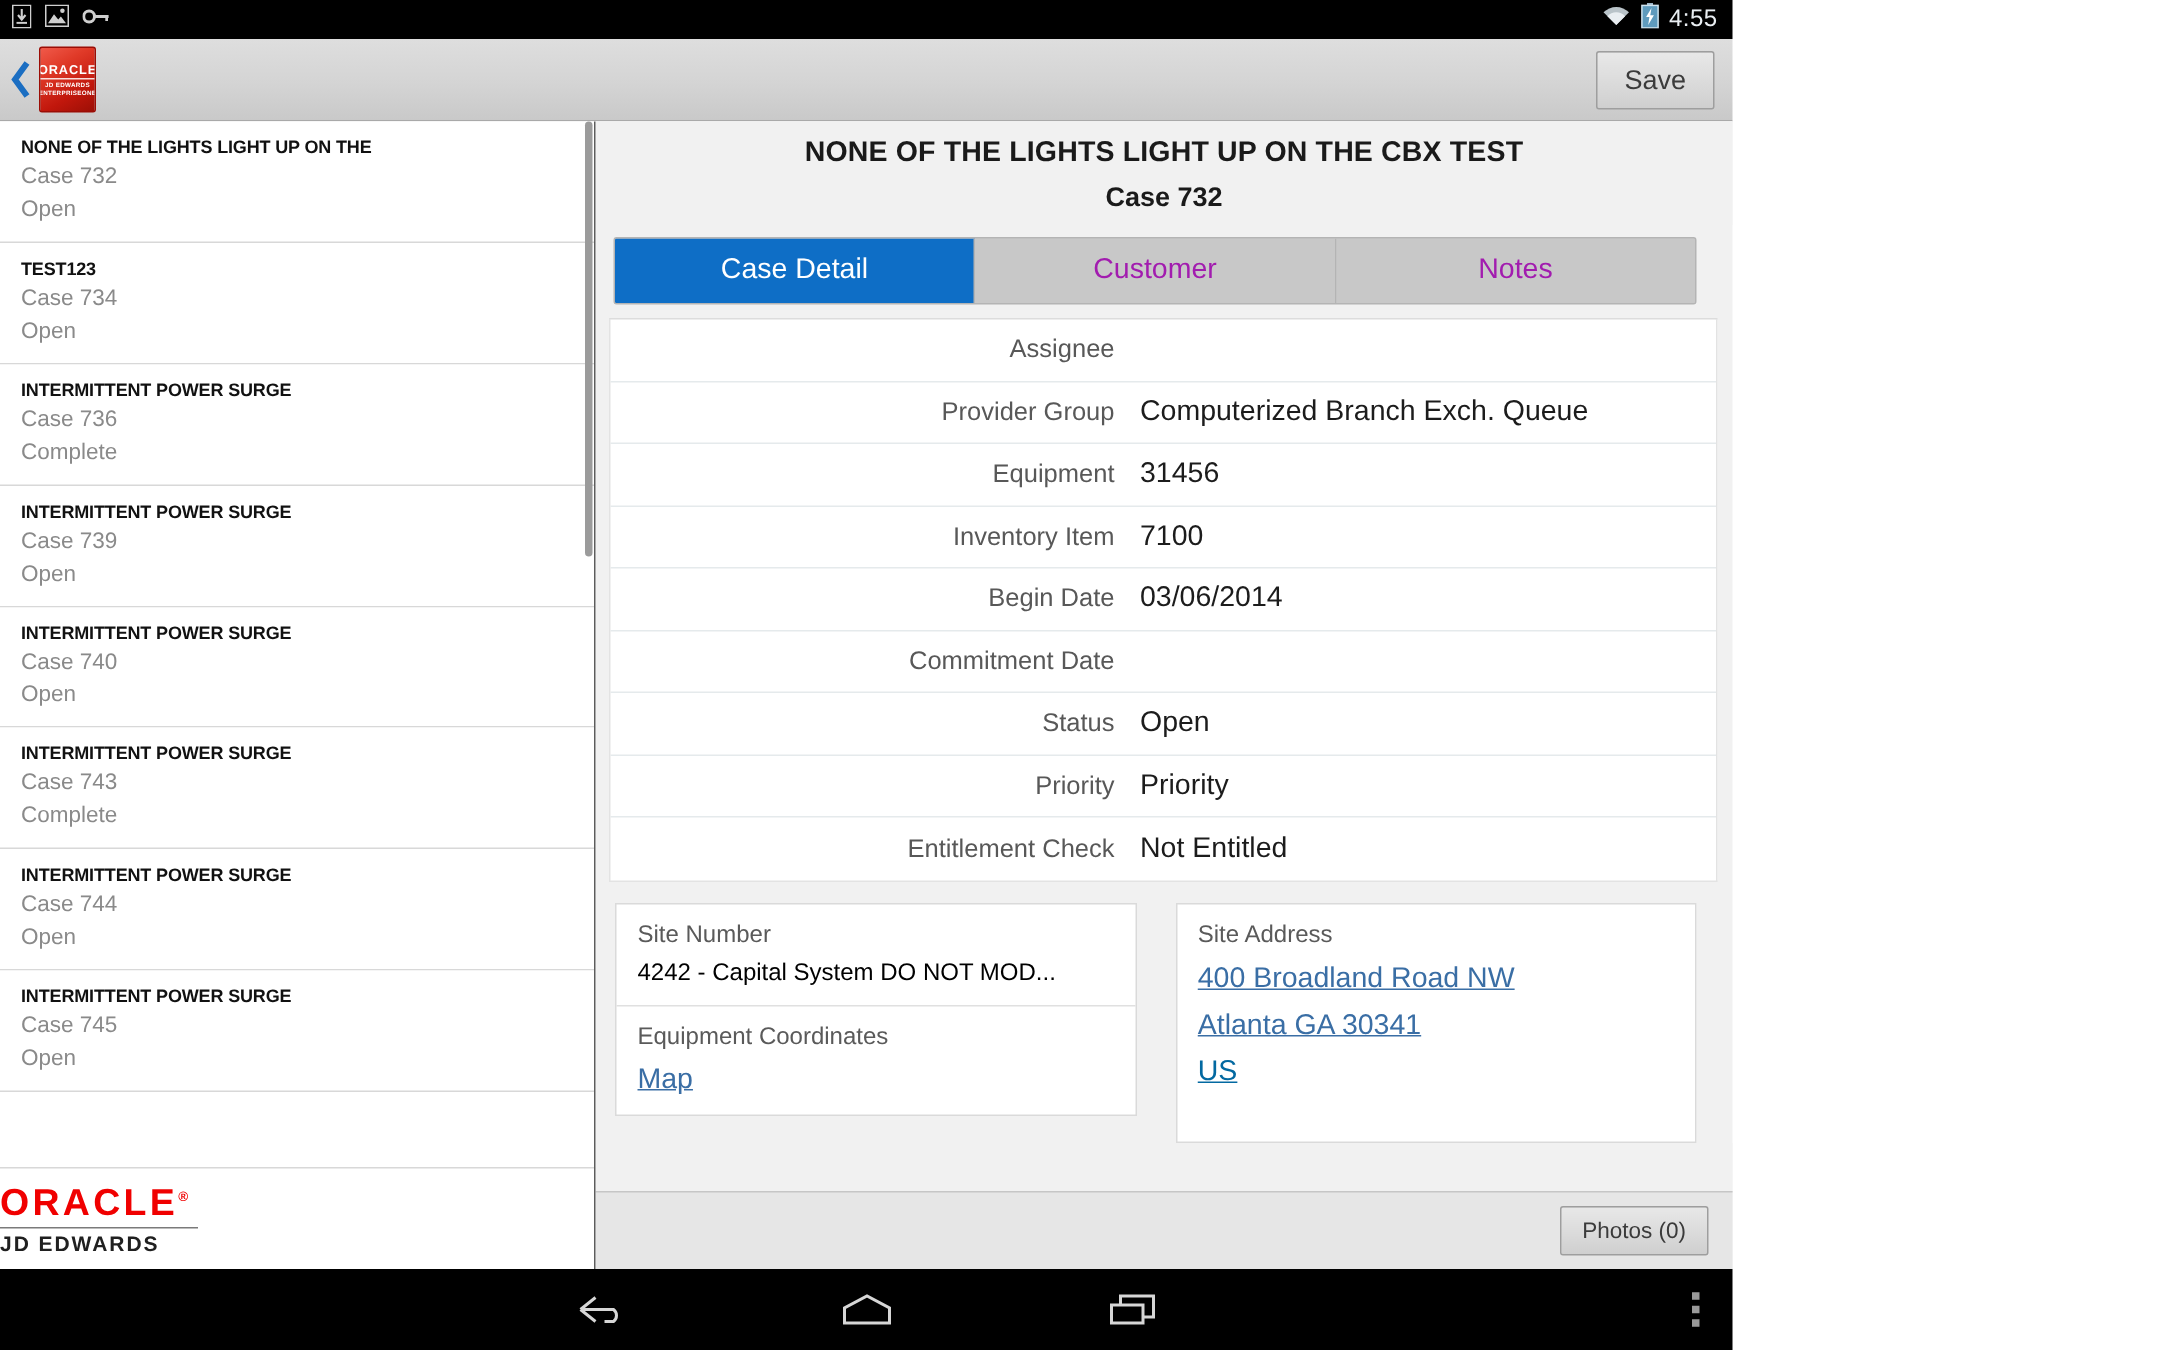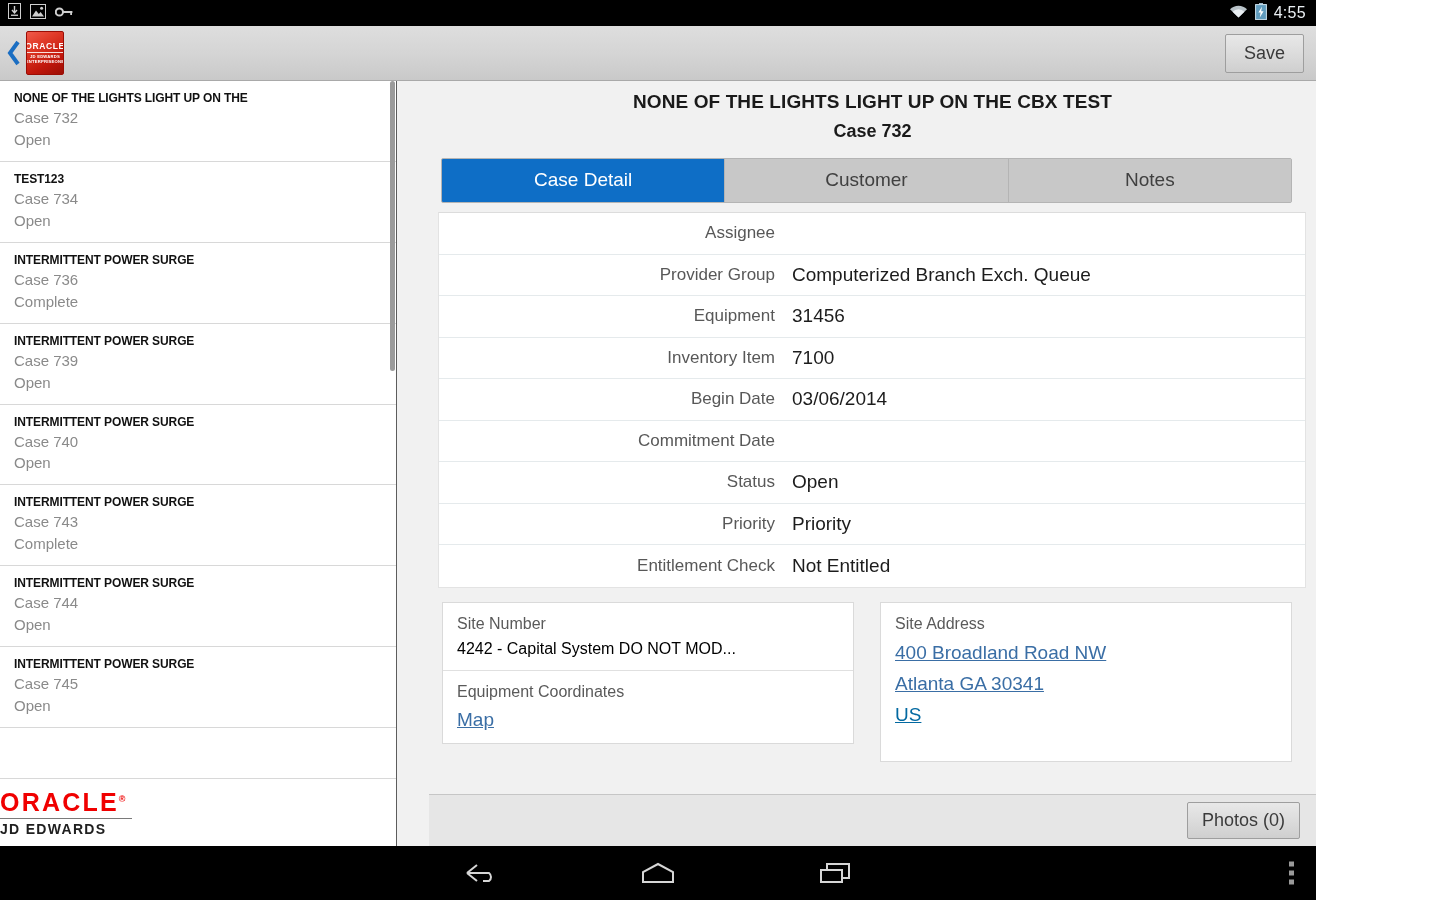--- a/index.html
+++ b/index.html
@@ -5,21 +5,21 @@
 <style>
   * { box-sizing: border-box; margin: 0; padding: 0; }
   html, body {
     width: 1440px; height: 900px;
     font-family: "Liberation Sans", sans-serif;
     background: #ffffff;
     overflow: hidden;
   }
   #app {
     position: relative;
-    width: 1316px; height: 900px;
+    width: 1155px; height: 900px;
     display: flex; flex-direction: column;
   }
 
   
   .status-bar {
     height: 26px; background: #000000;
     display: flex; align-items: center;
     padding: 0 10px 0 8px;
     flex: 0 0 26px;
   }
@@ -138,21 +138,20 @@
   .jde-word {
     color: #202020; font-size: 14px; font-weight: bold;
     letter-spacing: 1.3px; line-height: 1;
   }
 
   
   .main {
     flex: 1 1 auto; min-width: 0;
     display: flex; flex-direction: column;
     background: #f1f1f1;
-    padding-left: 32px;
   }
   .detail-header {
     background: #f1f1f1;
     padding: 10px 0 8px 0;
     text-align: center;
   }
   .detail-title {
     font-size: 19px; font-weight: bold; color: #1a1a1a;
     letter-spacing: .1px;
   }
@@ -167,21 +166,21 @@
     border-radius: 2px;
     overflow: hidden;
     background: #c8c8c8;
     align-items: center;
   }
   .tab {
     flex: 1 1 0;
     text-align: center;
     padding: 10px 0 11px 0;
     font-size: 19px;
-    color: #404040;
+    color: #a21caf;
     background: #c8c8c8;
     cursor: pointer;
     border-right: 1px solid #b4b4b4;
   }
   .tab:last-child { border-right: none; }
   .tab.active {
     background: #0e6ec6;
     color: #ffffff;
   }
 
@@ -251,21 +250,21 @@
   }
 
   .main-spacer { flex: 1 1 auto; background: #f1f1f1; }
   .main-footer {
     flex: 0 0 52px;
     background: #e6e6e6;
     border-top: 1px solid #c6c6c6;
     display: flex; align-items: center; justify-content: flex-end;
     padding-right: 16px;
   }
-  .photos-button { font-size: 18px; padding: 7px 14px; }
+  .photos-button { font-size: 15px; padding: 7px 14px; }
 
   
   .nav-bar {
     flex: 0 0 54px; height: 54px;
     background: #000000;
     display: flex; align-items: center; justify-content: center;
     position: relative;
   }
   .nav-icons { display: flex; align-items: center; gap: 140px; }
   .nav-btn { cursor: pointer; display: flex; align-items: center; justify-content: center; }

